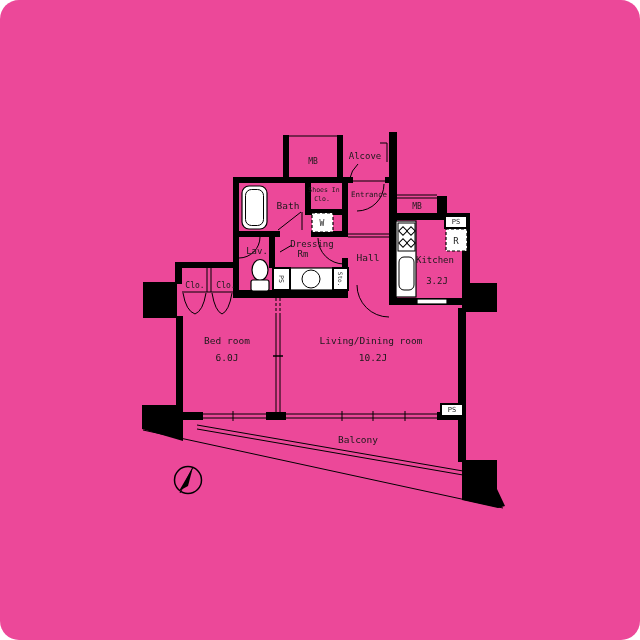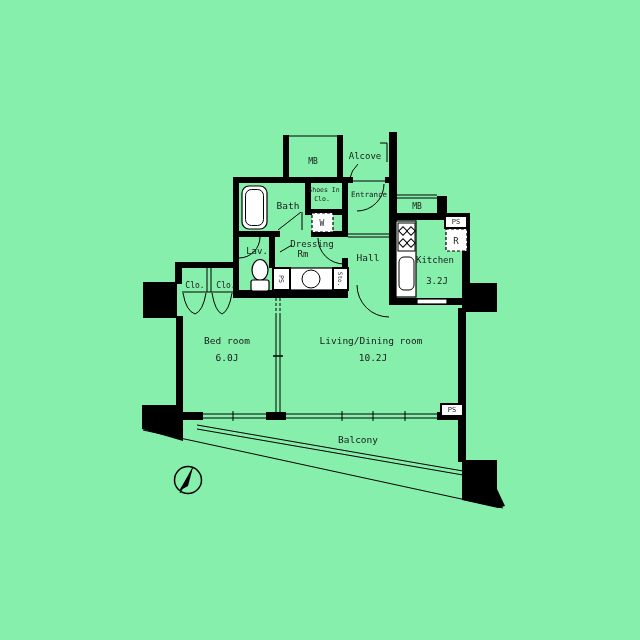--- a/index.html
+++ b/index.html
@@ -1,16 +1,16 @@
 <!DOCTYPE html>
 <html><head>
 <meta charset="utf-8">
 <style>
   html,body{margin:0;padding:0;background:#ffffff;}
-  .stage{position:relative;width:640px;height:640px;background:#86efac;overflow:hidden;}
+  .stage{position:relative;width:640px;height:640px;background:#ec4899;overflow:hidden;border-radius:19px;}
   svg{position:absolute;left:0;top:0;}
   .wall{fill:#000000;stroke:none;}
   .thin{stroke:#000000;stroke-width:1;fill:none;}
   .thin15{stroke:#000000;stroke-width:1.5;fill:none;}
   .arc{stroke:#000000;stroke-width:1;fill:none;}
   .fixture{stroke:#000000;stroke-width:1.2;fill:#ffffff;}
   .fixture-thick{stroke:#000000;stroke-width:2;fill:#ffffff;}
   .dashed{stroke:#000000;stroke-width:1.2;fill:#ffffff;stroke-dasharray:3 2;}
   .dashline{stroke:#000000;stroke-width:1;fill:none;stroke-dasharray:3 2;}
   .blk{fill:#000000;}

